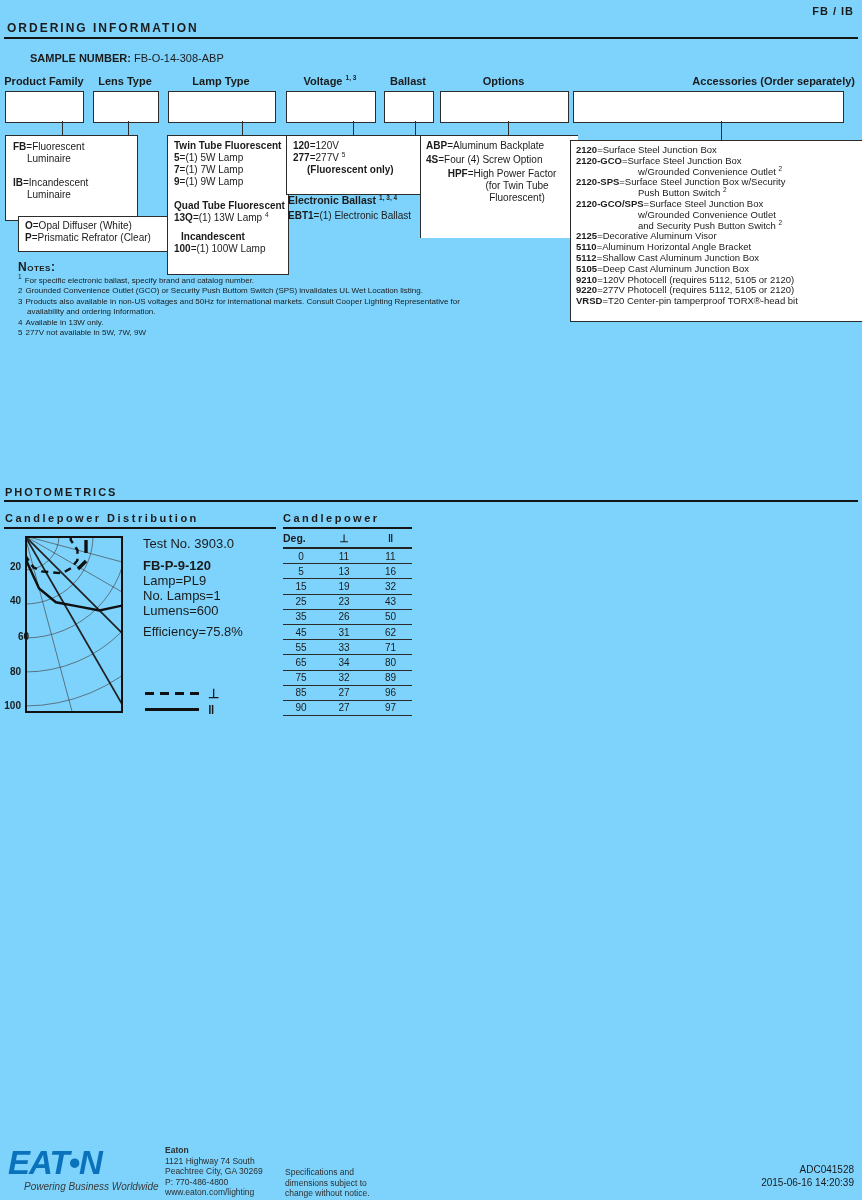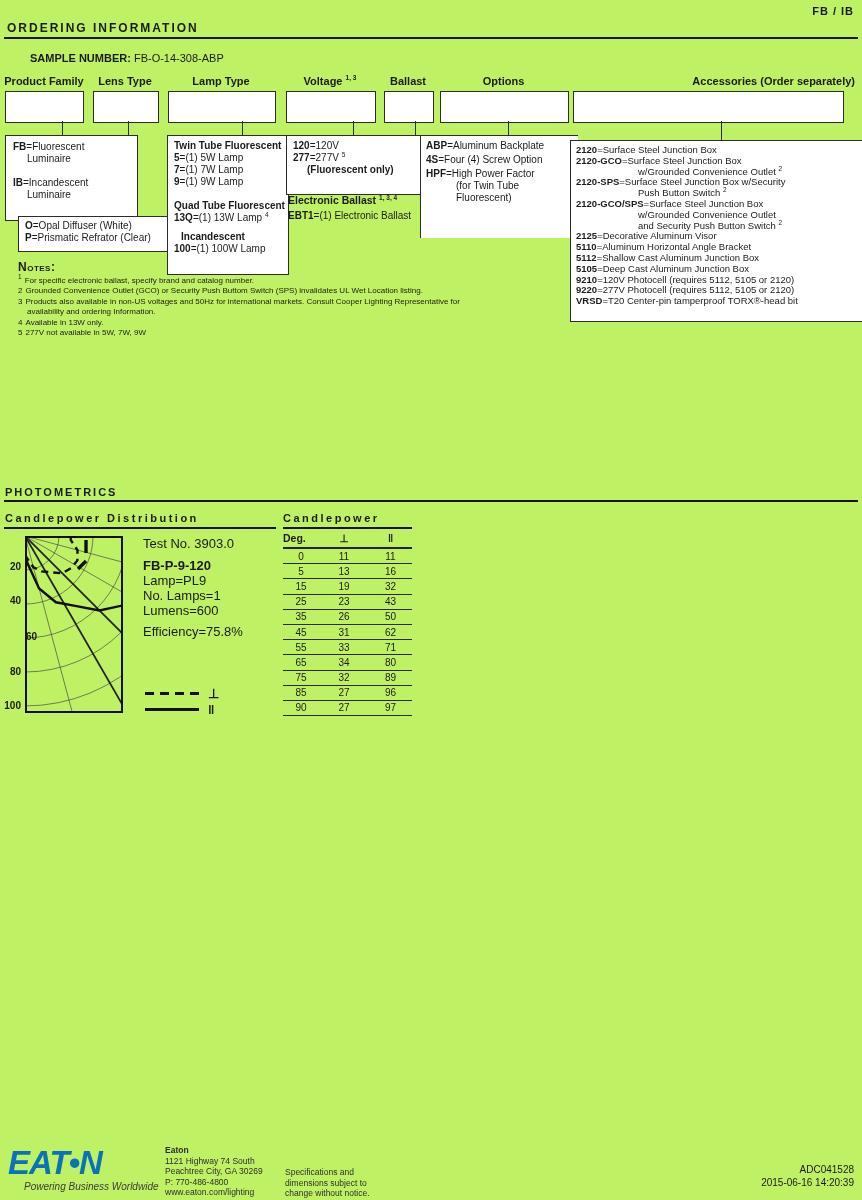--- a/index.html
+++ b/index.html
@@ -1,16 +1,16 @@
 <!DOCTYPE html>
 <html><head>
 <meta charset="utf-8">
 <style>
   html,body{margin:0;padding:0;background:#e8e8e8;}
-  .page{position:relative;width:862px;height:1200px;background:#bef264;margin:0 auto;
+  .page{position:relative;width:862px;height:1200px;background:#7dd3fc;margin:0 auto;
         font-family:"Liberation Sans",sans-serif;color:#1b1b1b;overflow:hidden;}
   .abs{position:absolute;}
   .b{font-weight:bold;}
   .rule{position:absolute;height:2px;background:#151515;}
   .vline{position:absolute;width:1px;background:#2c2c2c;}
   .obox{position:absolute;border:1.5px solid #2c2c2c;background:#fff;}
   .cbox{position:absolute;border:1px solid #2c2c2c;background:#fff;}
   .colhdr{position:absolute;font-weight:bold;font-size:11px;text-align:center;white-space:nowrap;}
   .item{font-size:10px;line-height:12px;}
   .d{white-space:pre-line;}
@@ -112,21 +112,21 @@
   </div>
 
   <div class="abs" style="left:288px;top:194px;width:150px;">
     <div class="item b" style="font-size:10.5px;"><span>Electronic Ballast</span> <sup>1, 3, 4</sup></div>
     <div class="item" style="margin-top:4px;"><span class="b">EBT1</span><span class="d">=(1) Electronic Ballast</span></div>
   </div>
 
   <div class="cbox" style="left:420px;top:135px;width:152px;height:98px;padding:4px 0 0 5px;border-bottom:none;border-right:none;">
     <div class="item hang30"><span class="b">ABP</span><span class="d">=Aluminum Backplate</span></div>
     <div class="item hang30" style="margin-top:2px;"><span class="b">4S</span><span class="d">=Four (4) Screw Option</span></div>
-    <div class="item hang30" style="margin-top:2px;"><span class="b">HPF</span><span class="d">=High Power Factor
+    <div class="item hang30" style="margin-top:2px;text-align:center;"><span class="b">HPF</span><span class="d">=High Power Factor
 (for Twin Tube
 Fluorescent)</span></div>
   </div>
 
   <div class="cbox" style="left:570px;top:140px;width:288px;height:176px;padding:4px 0 0 5px;font-size:0;">
     <div class="item hang62" style="font-size:9.5px;line-height:10.8px;"><span class="b">2120</span><span class="d">=Surface Steel Junction Box</span></div>
     <div class="item hang62" style="font-size:9.5px;line-height:10.8px;"><span class="b">2120-GCO</span><span class="d">=Surface Steel Junction Box
 w/Grounded Convenience Outlet</span> <sup>2</sup></div>
     <div class="item hang62" style="font-size:9.5px;line-height:10.8px;"><span class="b">2120-SPS</span><span class="d">=Surface Steel Junction Box w/Security
 Push Button Switch</span> <sup>2</sup></div>
@@ -170,21 +170,21 @@
     <line class="grid" x1="0" y1="0" x2="251.1" y2="67.3"></line>
     <path id="curve-0" class="curve" stroke-dasharray="7,5" d="M0.0,18.7L1.9,22.0L8.4,31.2L16.5,35.4L25.4,36.2L37.3,37.3L46.0,32.2L52.4,24.4L52.5,14.1L45.7,4.0L45.9,0.0"></path>
     <path id="curve-1" class="curve" d="M0.0,18.7L2.4,27.1L14.1,52.5L30.9,66.3L48.8,69.6L74.5,74.5L98.9,69.2L123.3,57.5L146.1,39.2L162.6,14.2L164.9,0.0"></path>
     <line class="mk" x1="61" y1="4" x2="61" y2="17"></line>
     <line class="mk" x1="53" y1="33" x2="61" y2="25"></line>
     <rect x="1" y="1" width="96" height="175" fill="none" stroke="#101010" stroke-width="2"></rect>
   </svg>
 
   <div class="axis-lab" style="left:0;top:561px;">20</div>
   <div class="axis-lab" style="left:0;top:595px;">40</div>
-  <div class="axis-lab" style="left:16px;top:631px;">60</div>
+  <div class="axis-lab" style="left:8px;top:631px;">60</div>
   <div class="axis-lab" style="left:0;top:666px;">80</div>
   <div class="axis-lab" style="left:0;top:700px;">100</div>
 
   <div class="abs" style="left:143px;top:536px;">
     <div class="ti" style="margin-bottom:7px;">Test No. 3903.0</div>
     <div class="ti b">FB-P-9-120</div>
     <div class="ti">Lamp=PL9</div>
     <div class="ti">No. Lamps=1</div>
     <div class="ti">Lumens=600</div>
     <div class="ti" style="margin-top:6px;">Efficiency=75.8%</div>

